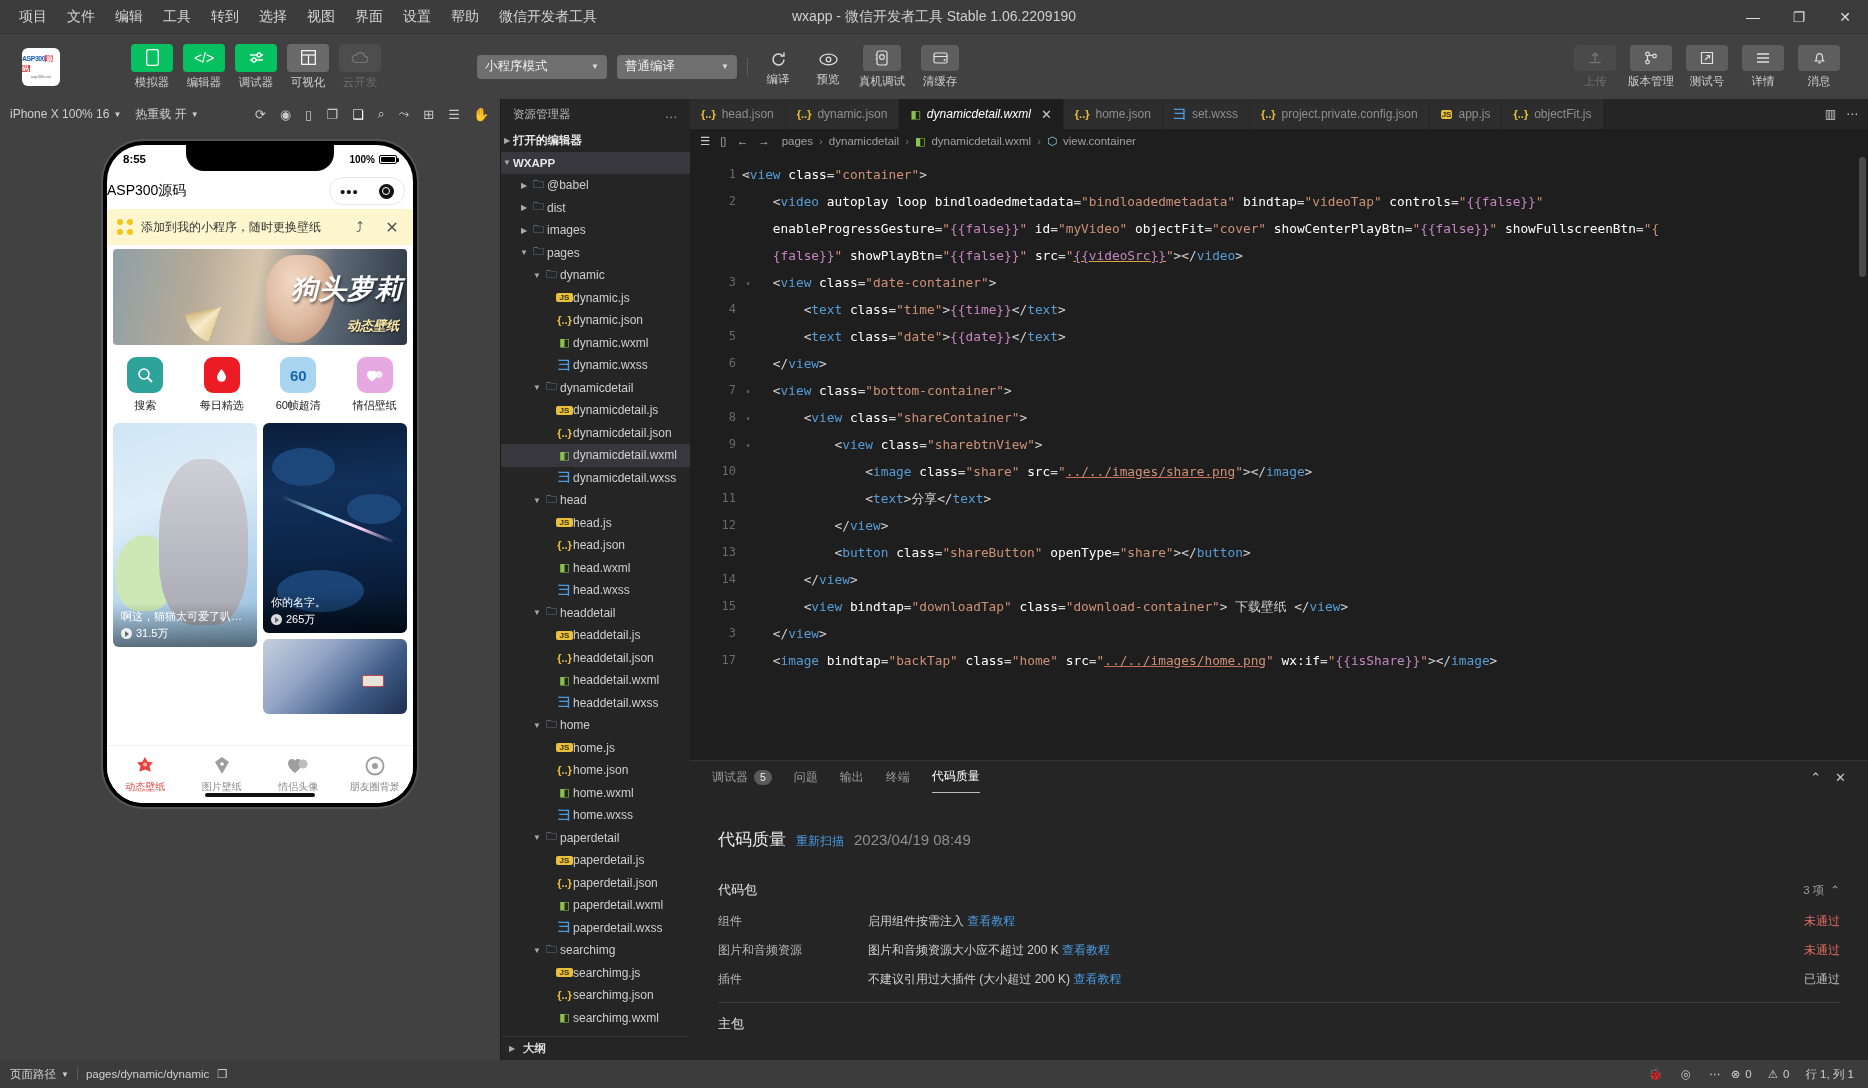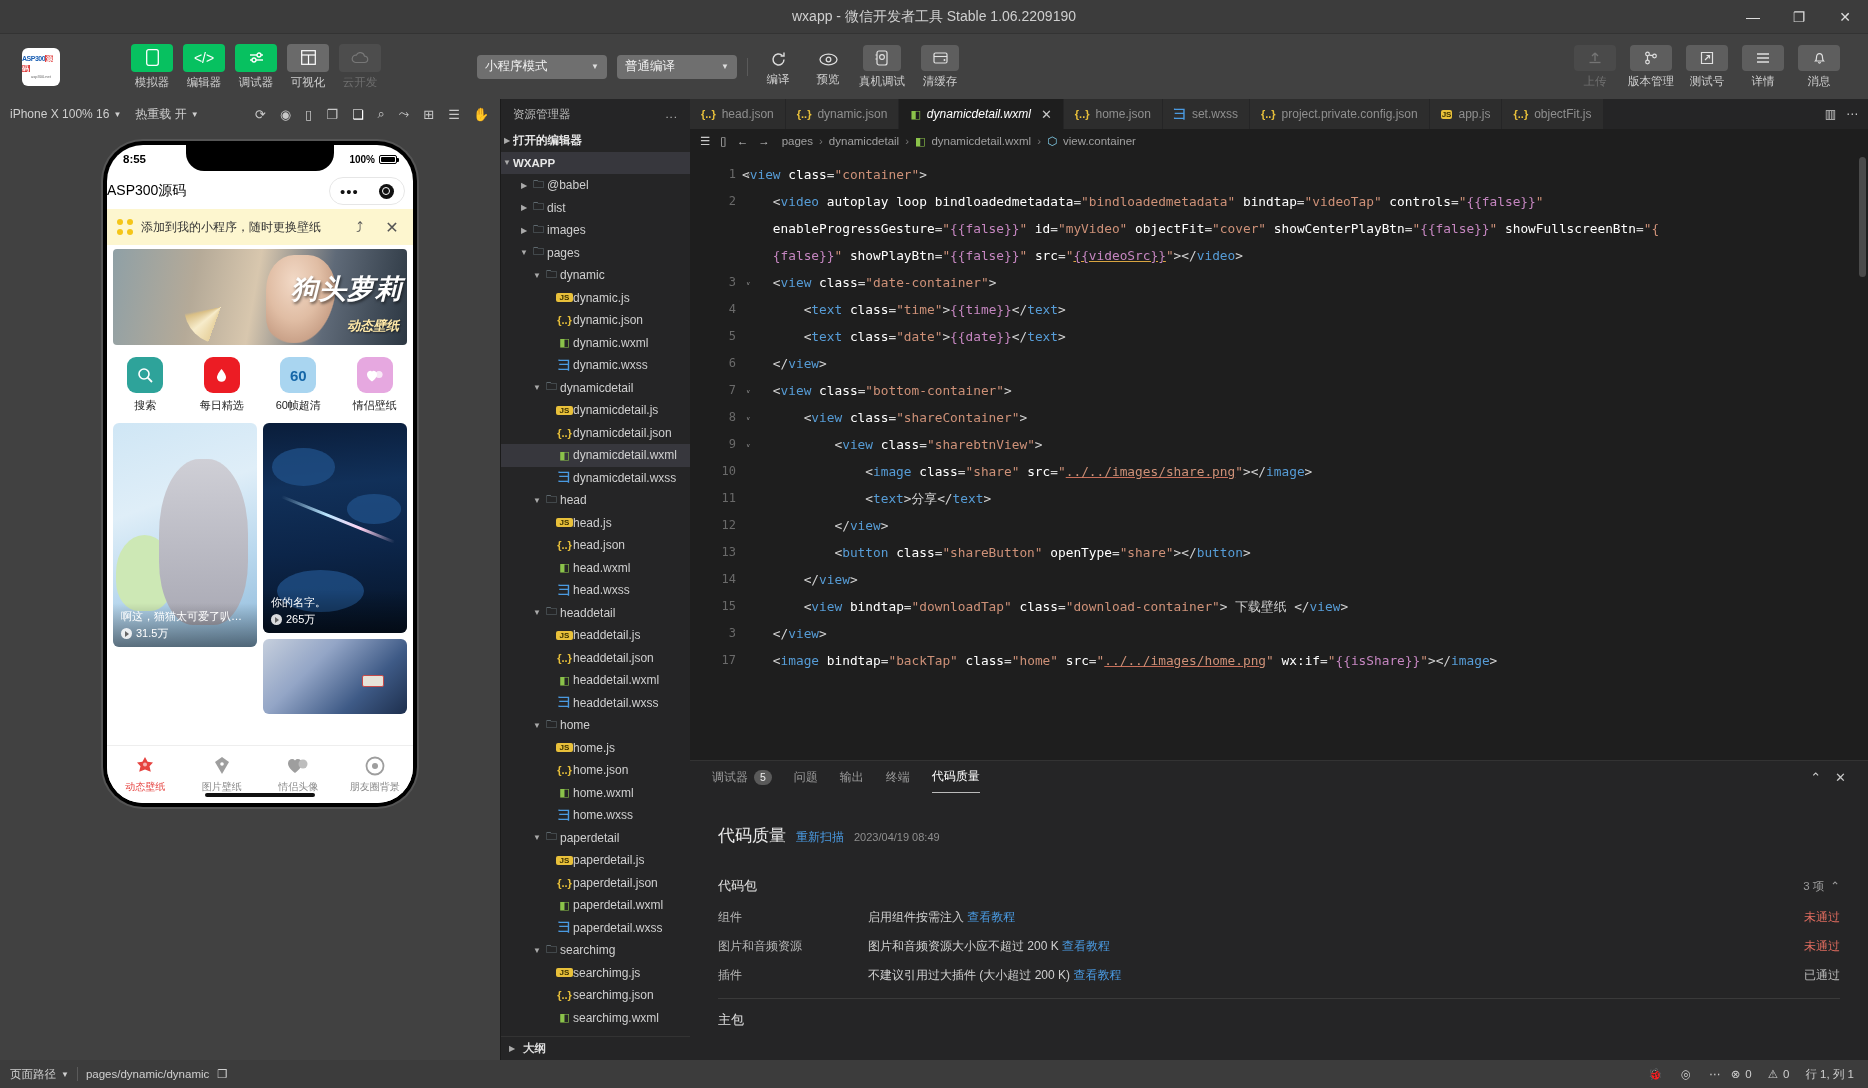--- a/index.html
+++ b/index.html
@@ -203,21 +203,21 @@
   .panel { height: 300px; flex: 0 0 300px; background: #252526; display: flex; flex-direction: column; border-top: 1px solid #333; }
   .panel-tabs { height: 32px; display: flex; align-items: center; padding: 0 22px; gap: 22px; position: relative; }
   .pt { font-size: 12px; color: #9b9b9b; cursor: pointer; display: flex; align-items: center; gap: 6px; height: 32px; }
   .pt.active { color: #fff; border-bottom: 1px solid #bbb; }
   .pt .badge { background: #5a5a5a; color: #eee; border-radius: 9px; padding: 0 6px; font-size: 10.5px; line-height: 15px; height:15px;}
   .panel-actions { margin-left: auto; display: flex; gap: 14px; color: #c9c9c9; font-size: 13px; }
   .panel-body { flex: 1; overflow: hidden; padding: 14px 28px 0; position: relative; }
   .cq-head { display: flex; align-items: baseline; gap: 10px; margin-bottom: 22px; }
   .cq-head .h { font-size: 17px; color: #e9e9e9; }
   .cq-head .rescan { font-size: 12px; color: #4a9ae1; cursor: pointer; }
-  .cq-head .ts { font-size: 11px; color: #8f8f8f; margin-top: 24px; }
+  .cq-head .ts { font-size: 15px; color: #8f8f8f; margin-top: 24px; }
   .sect { margin-bottom: 6px; }
   .sect-head { display: flex; align-items: center; font-size: 13px; color: #e1e1e1; padding: 8px 0; }
   .sect-head .cnt { margin-left: auto; font-size: 11.5px; color: #9b9b9b; display:flex; gap:6px; align-items:center;}
   .cq-row { display: flex; align-items: center; height: 29px; font-size: 12px; }
   .cq-row .c1 { width: 150px; color: #b5b5b5; }
   .cq-row .c2 { flex: 1; color: #d0d0d0; }
   .cq-row .c2 a { color: #4a9ae1; cursor: pointer; }
   .cq-row .c3 { width: 70px; text-align: right; }
   .c3.fail { color: #e06c5f; }
   .c3.pass { color: #bdbdbd; }
@@ -230,20 +230,33 @@
   .st-mid { display: flex; align-items: center; gap: 18px; margin-left: auto; padding-right: 10px; }
   .st-right { display: flex; align-items: center; gap: 16px; padding-right: 14px; }
   .st-btn { cursor: pointer; display: flex; align-items: center; gap: 5px; }
 </style>
 </head>
 <body>
 
 <div class="app">
 
   <div class="titlebar">
+    <div class="menu">
+      <div class="menu-item">项目</div>
+      <div class="menu-item">文件</div>
+      <div class="menu-item">编辑</div>
+      <div class="menu-item">工具</div>
+      <div class="menu-item">转到</div>
+      <div class="menu-item">选择</div>
+      <div class="menu-item">视图</div>
+      <div class="menu-item">界面</div>
+      <div class="menu-item">设置</div>
+      <div class="menu-item">帮助</div>
+      <div class="menu-item">微信开发者工具</div>
+    </div>
     <div class="win-title">wxapp - 微信开发者工具 Stable 1.06.2209190</div>
     <div class="win-ctrls">
       <div class="win-btn">—</div>
       <div class="win-btn">❐</div>
       <div class="win-btn close">✕</div>
     </div>
   </div>
 
   <div class="toolbar">
     <div class="app-logo">

